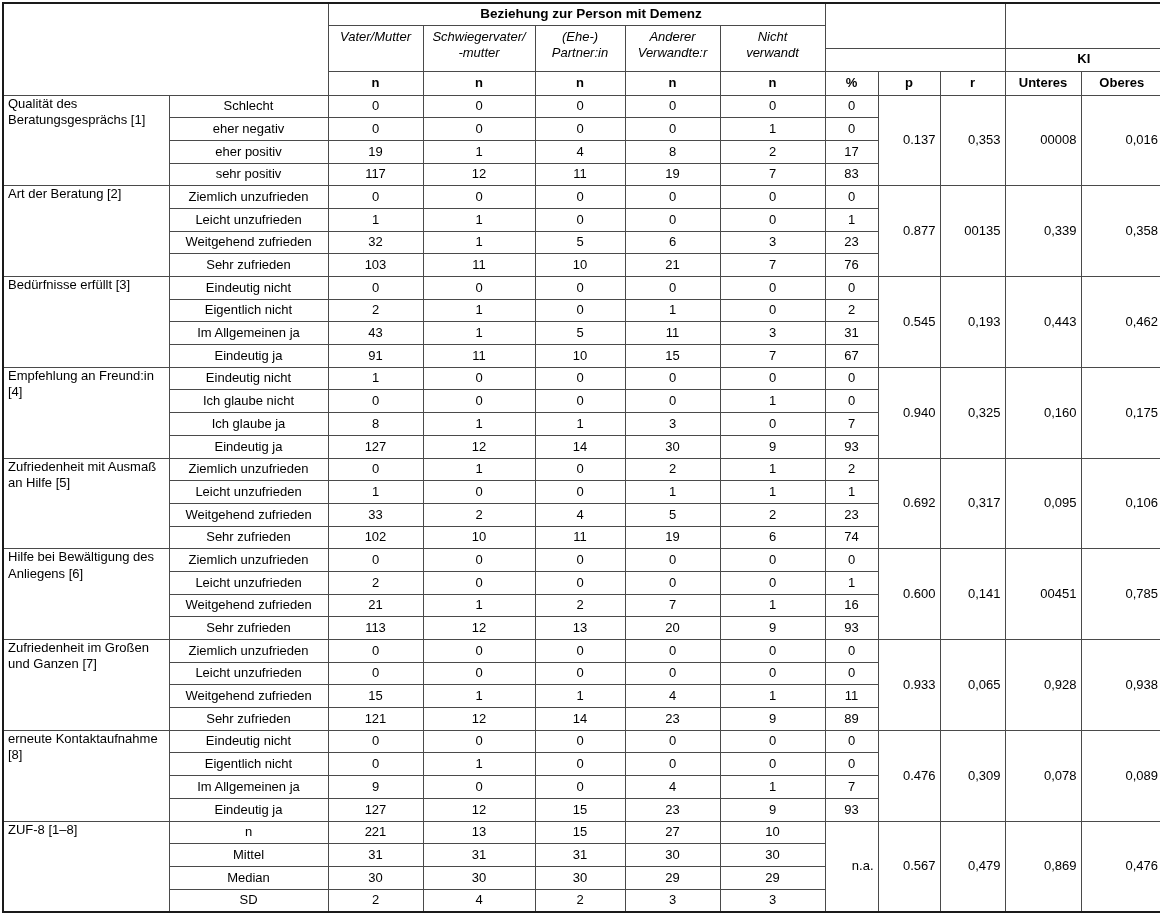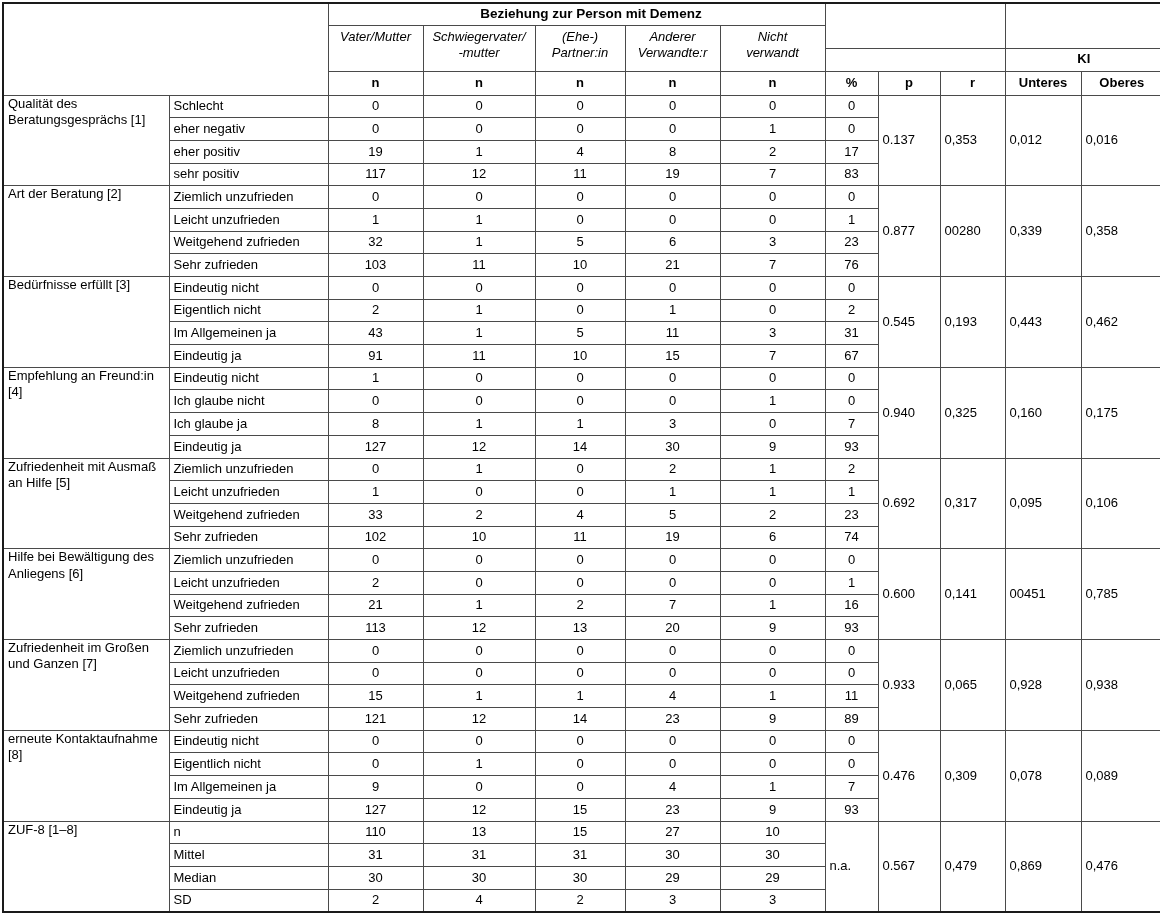--- a/index.html
+++ b/index.html
@@ -41,23 +41,23 @@
   .hr2 { height: 23px; }
   .hr3 { height: 23px; }
   .hr4 { height: 24px; }
   tbody tr { height: 22.7px; }
   td.glabel {
     font-weight: normal;
     text-align: left;
     vertical-align: top;
     padding-top: 0;
   }
-  td.cat { text-align: left; margin-left: 28px; }
+  td.cat { text-align: center; margin-left: 28px; }
   td.num { text-align: center; }
-  td.mid { text-align: left; vertical-align: middle; }
+  td.mid { text-align: right; vertical-align: middle; }
 </style>
 </head>
 <body>
 
 <div class="page">
   <table class="stat">
     <colgroup>
       <col style="width:166px">
       <col style="width:159px">
       <col style="width:95px">
@@ -111,21 +111,21 @@
           <td rowspan="4" class="glabel">Qualität des Beratungsgesprächs [1]</td>
           <td class="cat">Schlecht</td>
           <td class="num">0</td>
           <td class="num">0</td>
           <td class="num">0</td>
           <td class="num">0</td>
           <td class="num">0</td>
           <td class="num">0</td>
           <td rowspan="4" class="mid">0.137</td>
           <td rowspan="4" class="mid">0,353</td>
-          <td rowspan="4" class="mid">0,012</td>
+          <td rowspan="4" class="mid">00008</td>
           <td rowspan="4" class="mid">0,016</td>
         </tr>
         <tr>
           <td class="cat">eher negativ</td>
           <td class="num">0</td>
           <td class="num">0</td>
           <td class="num">0</td>
           <td class="num">0</td>
           <td class="num">1</td>
           <td class="num">0</td>
@@ -151,21 +151,21 @@
         <tr>
           <td rowspan="4" class="glabel">Art der Beratung [2]</td>
           <td class="cat">Ziemlich unzufrieden</td>
           <td class="num">0</td>
           <td class="num">0</td>
           <td class="num">0</td>
           <td class="num">0</td>
           <td class="num">0</td>
           <td class="num">0</td>
           <td rowspan="4" class="mid">0.877</td>
-          <td rowspan="4" class="mid">00280</td>
+          <td rowspan="4" class="mid">00135</td>
           <td rowspan="4" class="mid">0,339</td>
           <td rowspan="4" class="mid">0,358</td>
         </tr>
         <tr>
           <td class="cat">Leicht unzufrieden</td>
           <td class="num">1</td>
           <td class="num">1</td>
           <td class="num">0</td>
           <td class="num">0</td>
           <td class="num">0</td>
@@ -431,21 +431,21 @@
           <td class="num">127</td>
           <td class="num">12</td>
           <td class="num">15</td>
           <td class="num">23</td>
           <td class="num">9</td>
           <td class="num">93</td>
         </tr>
         <tr>
           <td rowspan="4" class="glabel">ZUF-8 [1–8]</td>
           <td class="cat">n</td>
-          <td class="num">110</td>
+          <td class="num">221</td>
           <td class="num">13</td>
           <td class="num">15</td>
           <td class="num">27</td>
           <td class="num">10</td>
           <td rowspan="4" class="mid">n.a.</td>
           <td rowspan="4" class="mid">0.567</td>
           <td rowspan="4" class="mid">0,479</td>
           <td rowspan="4" class="mid">0,869</td>
           <td rowspan="4" class="mid">0,476</td>
         </tr>

